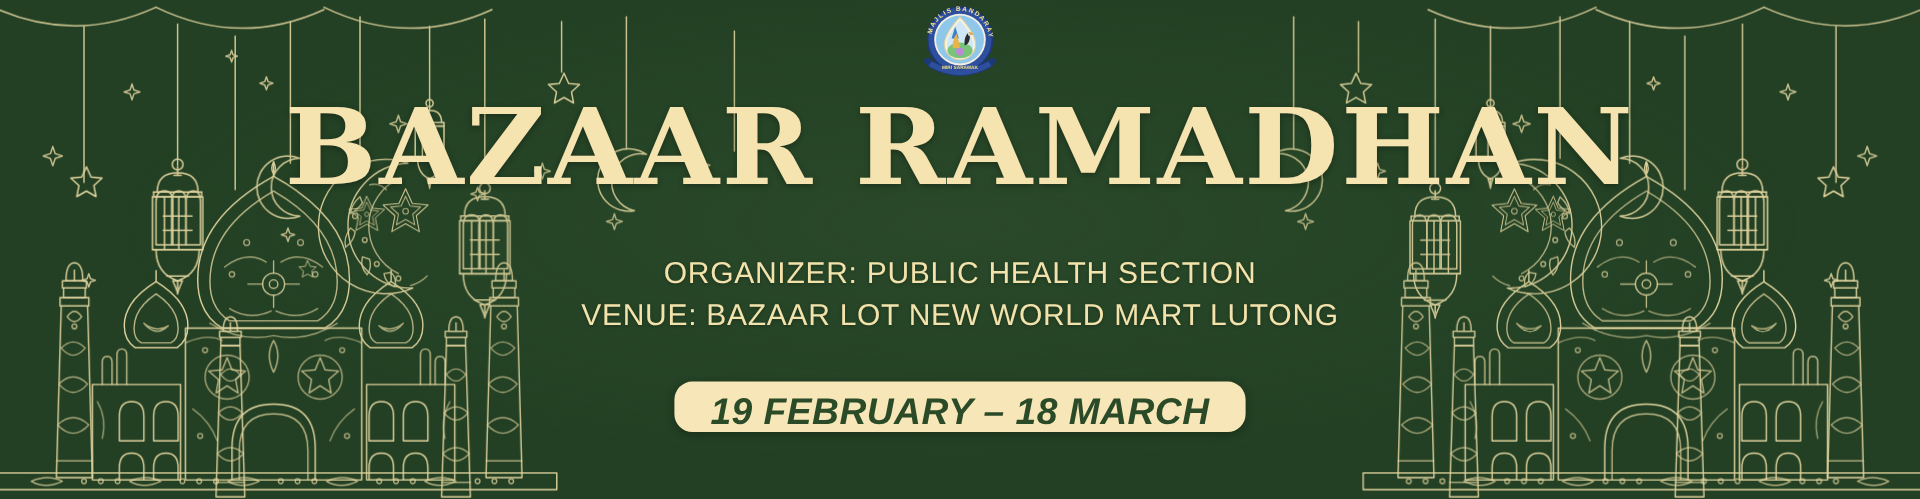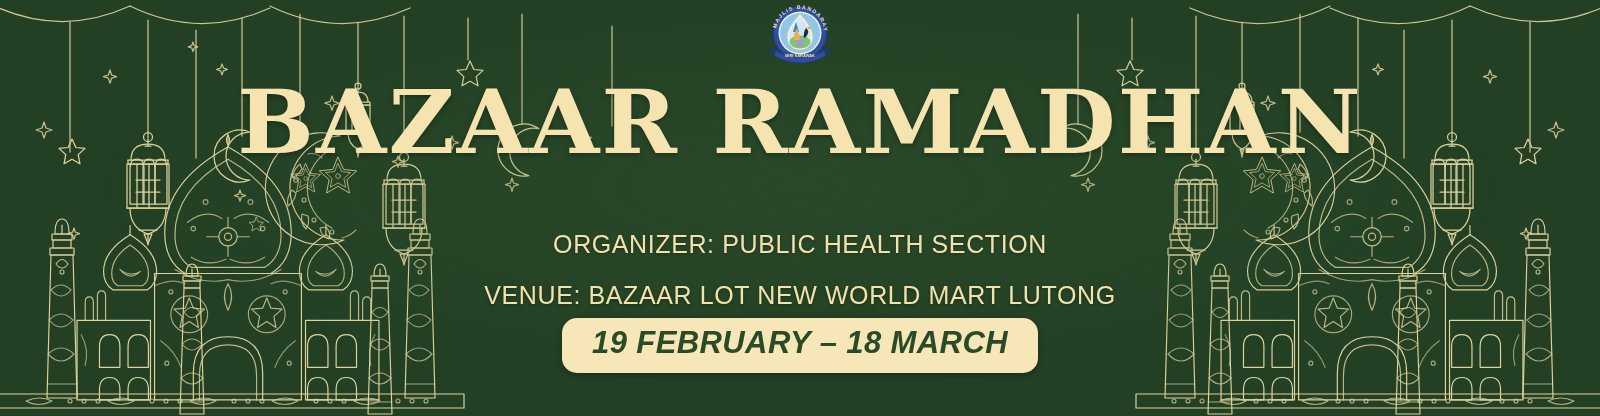--- a/index.html
+++ b/index.html
@@ -49,34 +49,33 @@
     text-align:center; z-index:5;
   }
   .subtitle div{
     font-family:"Liberation Sans", sans-serif;
     font-weight:400;
     font-size:25px;
     line-height:1.38;
     letter-spacing:.6px;
     color:#f2e2ab;
     text-shadow:0 1px 3px rgba(0,0,0,.30);
-    margin-top:16px;
   }
 
   
   .badge-wrap{
     position:absolute; left:0; right:0; top:318px;
     text-align:center; z-index:5;
   }
   .badge{
     display:inline-block;
     background:#f7e7b8;
     color:#2b4a28;
     border-radius:15px;
-    padding:9px 30px 13px;
+    padding:9px 30px 0;
     font-family:"Liberation Sans", sans-serif;
     font-style:italic;
     font-weight:700;
     font-size:31px;
     letter-spacing:.4px;
     line-height:1.05;
     box-shadow:0 2px 7px rgba(0,0,0,.28);
   }
 </style>
 </head>

